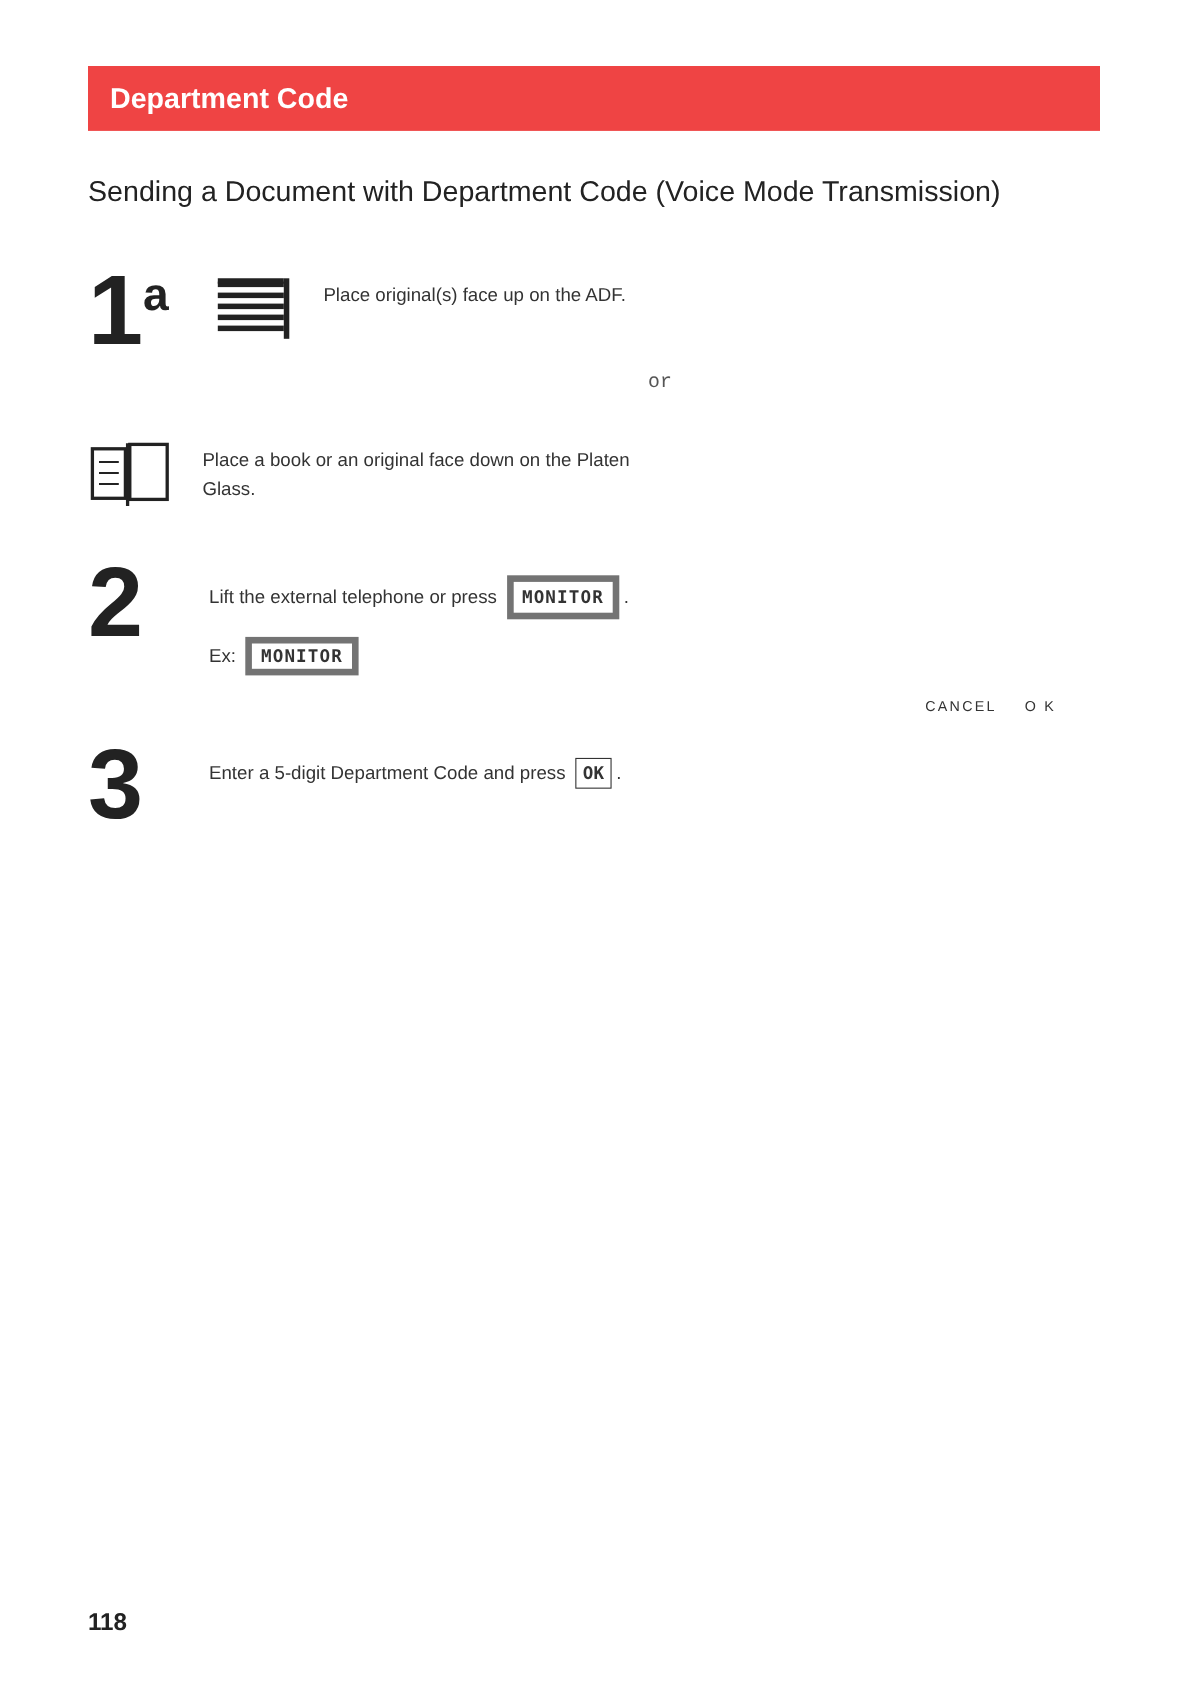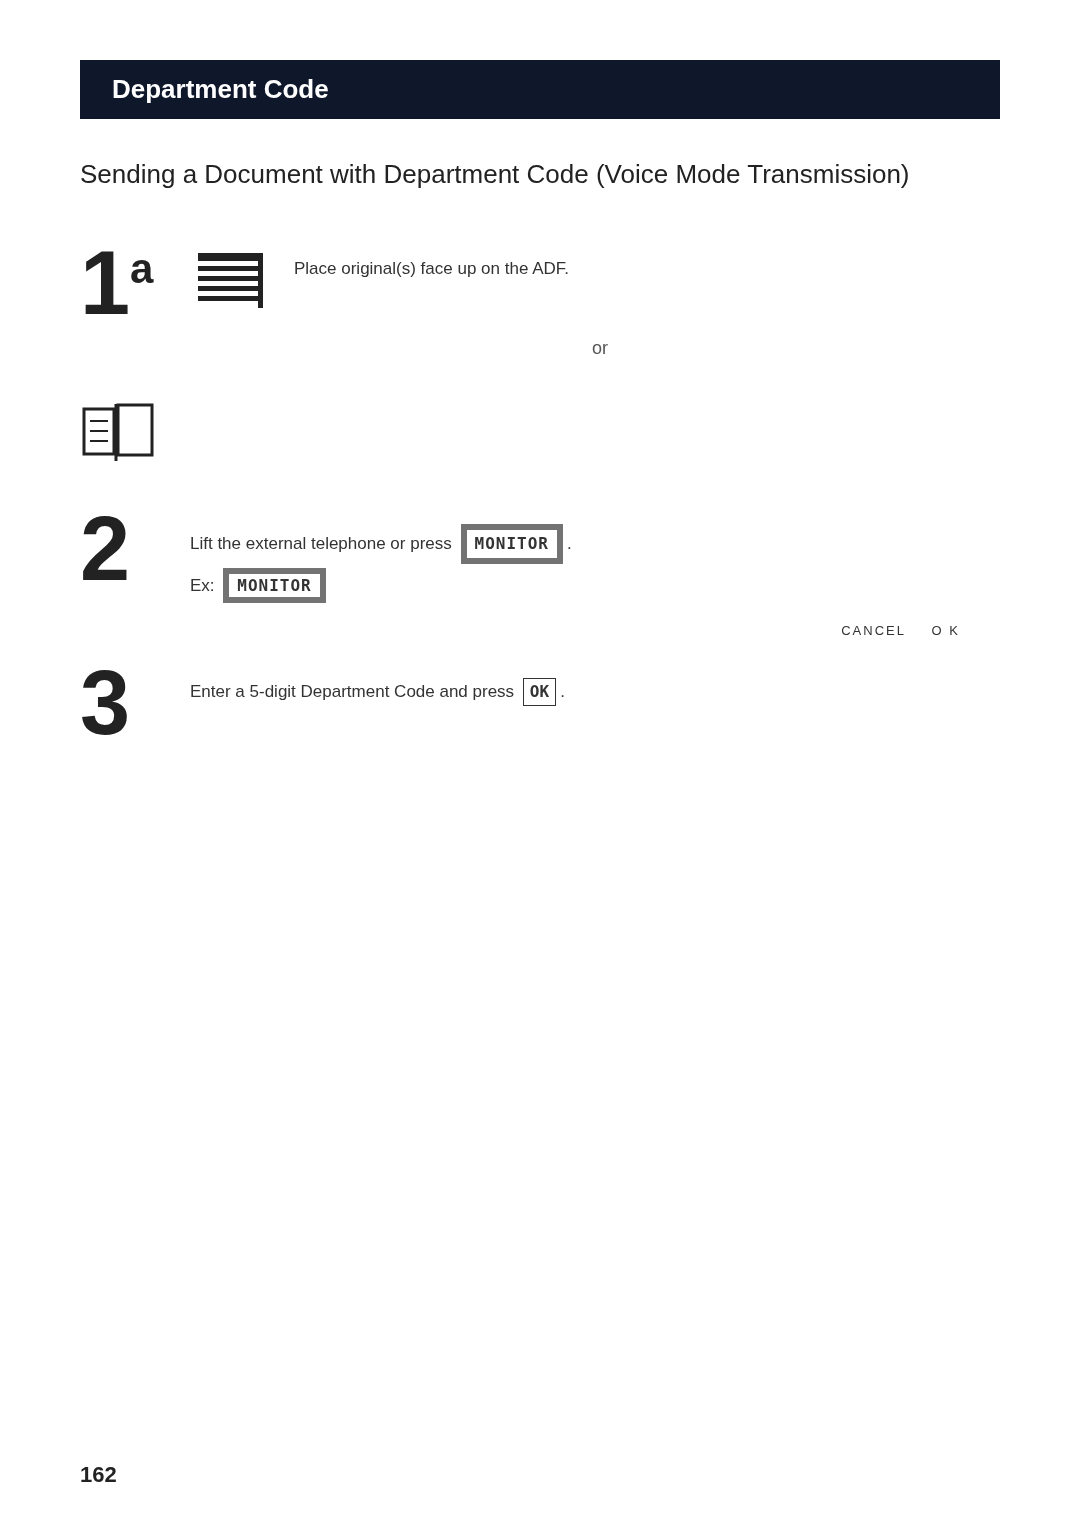--- a/index.html
+++ b/index.html
@@ -17,22 +17,22 @@
       overflow: hidden;
     }
 
     .page-content {
       padding: 60px 80px 60px 80px;
       height: 100%;
       position: relative;
     }
 
     .header-bar {
-      background: #0f172a;
-      padding: 14px 32px;
+      background: #ef4444;
+      padding: 14px 20px;
       margin-bottom: 40px;
     }
 
     .header-bar h1 {
       color: #ffffff;
       font-size: 26px;
       font-weight: bold;
     }
 
     .subtitle {
@@ -53,40 +53,41 @@
       padding-top: 8px;
       line-height: 1.5;
     }
 
     .or-divider {
       text-align: center;
       font-size: 18px;
       color: #555;
       margin: 10px 0 30px 0;
       padding-left: 120px;
+      font-family: Liberation Mono, monospace;
     }
 
     .step-2-content {
       padding-top: 12px;
     }
 
     .monitor-box {
       display: inline-block;
       border: 6px solid #737373;
       padding: 2px 8px;
       font-size: 16px;
       font-weight: bold;
       font-family: monospace;
       letter-spacing: 1px;
       margin: 0 4px;
     }
 
     .ex-line {
       font-size: 17px;
-      margin-top: 4px;
+      margin-top: 16px;
       color: #333;
     }
 
     .cancel-ok-area {
       text-align: right;
       font-size: 13px;
       color: #333;
       letter-spacing: 2px;
       margin-top: 20px;
       margin-bottom: 20px;
@@ -213,20 +214,24 @@
 
           <rect x="38" y="6" width="34" height="50" fill="none" stroke="#222" stroke-width="3"></rect>
 
           <line x1="36" y1="5" x2="36" y2="62" stroke="#222" stroke-width="3"></line>
 
           <line x1="10" y1="22" x2="28" y2="22" stroke="#222" stroke-width="2"></line>
           <line x1="10" y1="32" x2="28" y2="32" stroke="#222" stroke-width="2"></line>
           <line x1="10" y1="42" x2="28" y2="42" stroke="#222" stroke-width="2"></line>
         </svg>
       </div>
+      <div class="step-text">
+        <span>Place a book or an original face down on the Platen</span><br>
+        <span>Glass.</span>
+      </div>
     </div>
   </div>
 
   <div class="step-row" style="margin-top: 30px; margin-bottom: 10px;">
     <div class="step-num-large">2</div>
     <div class="step-2-content">
       <p class="step-text">
         <span>Lift the external telephone or press</span>
         <span class="monitor-box">MONITOR</span>.
       </p>
@@ -245,15 +250,15 @@
   <div class="step-row" style="margin-top: 20px;">
     <div class="step-num-large">3</div>
     <div class="step-3-content">
       <p class="step-text">
         <span>Enter a 5-digit Department Code and press</span>
         <span class="ok-box">OK</span>.
       </p>
     </div>
   </div>
 
-  <div class="page-number">162</div>
+  <div class="page-number">118</div>
 
 </div>
 
 </body></html>

